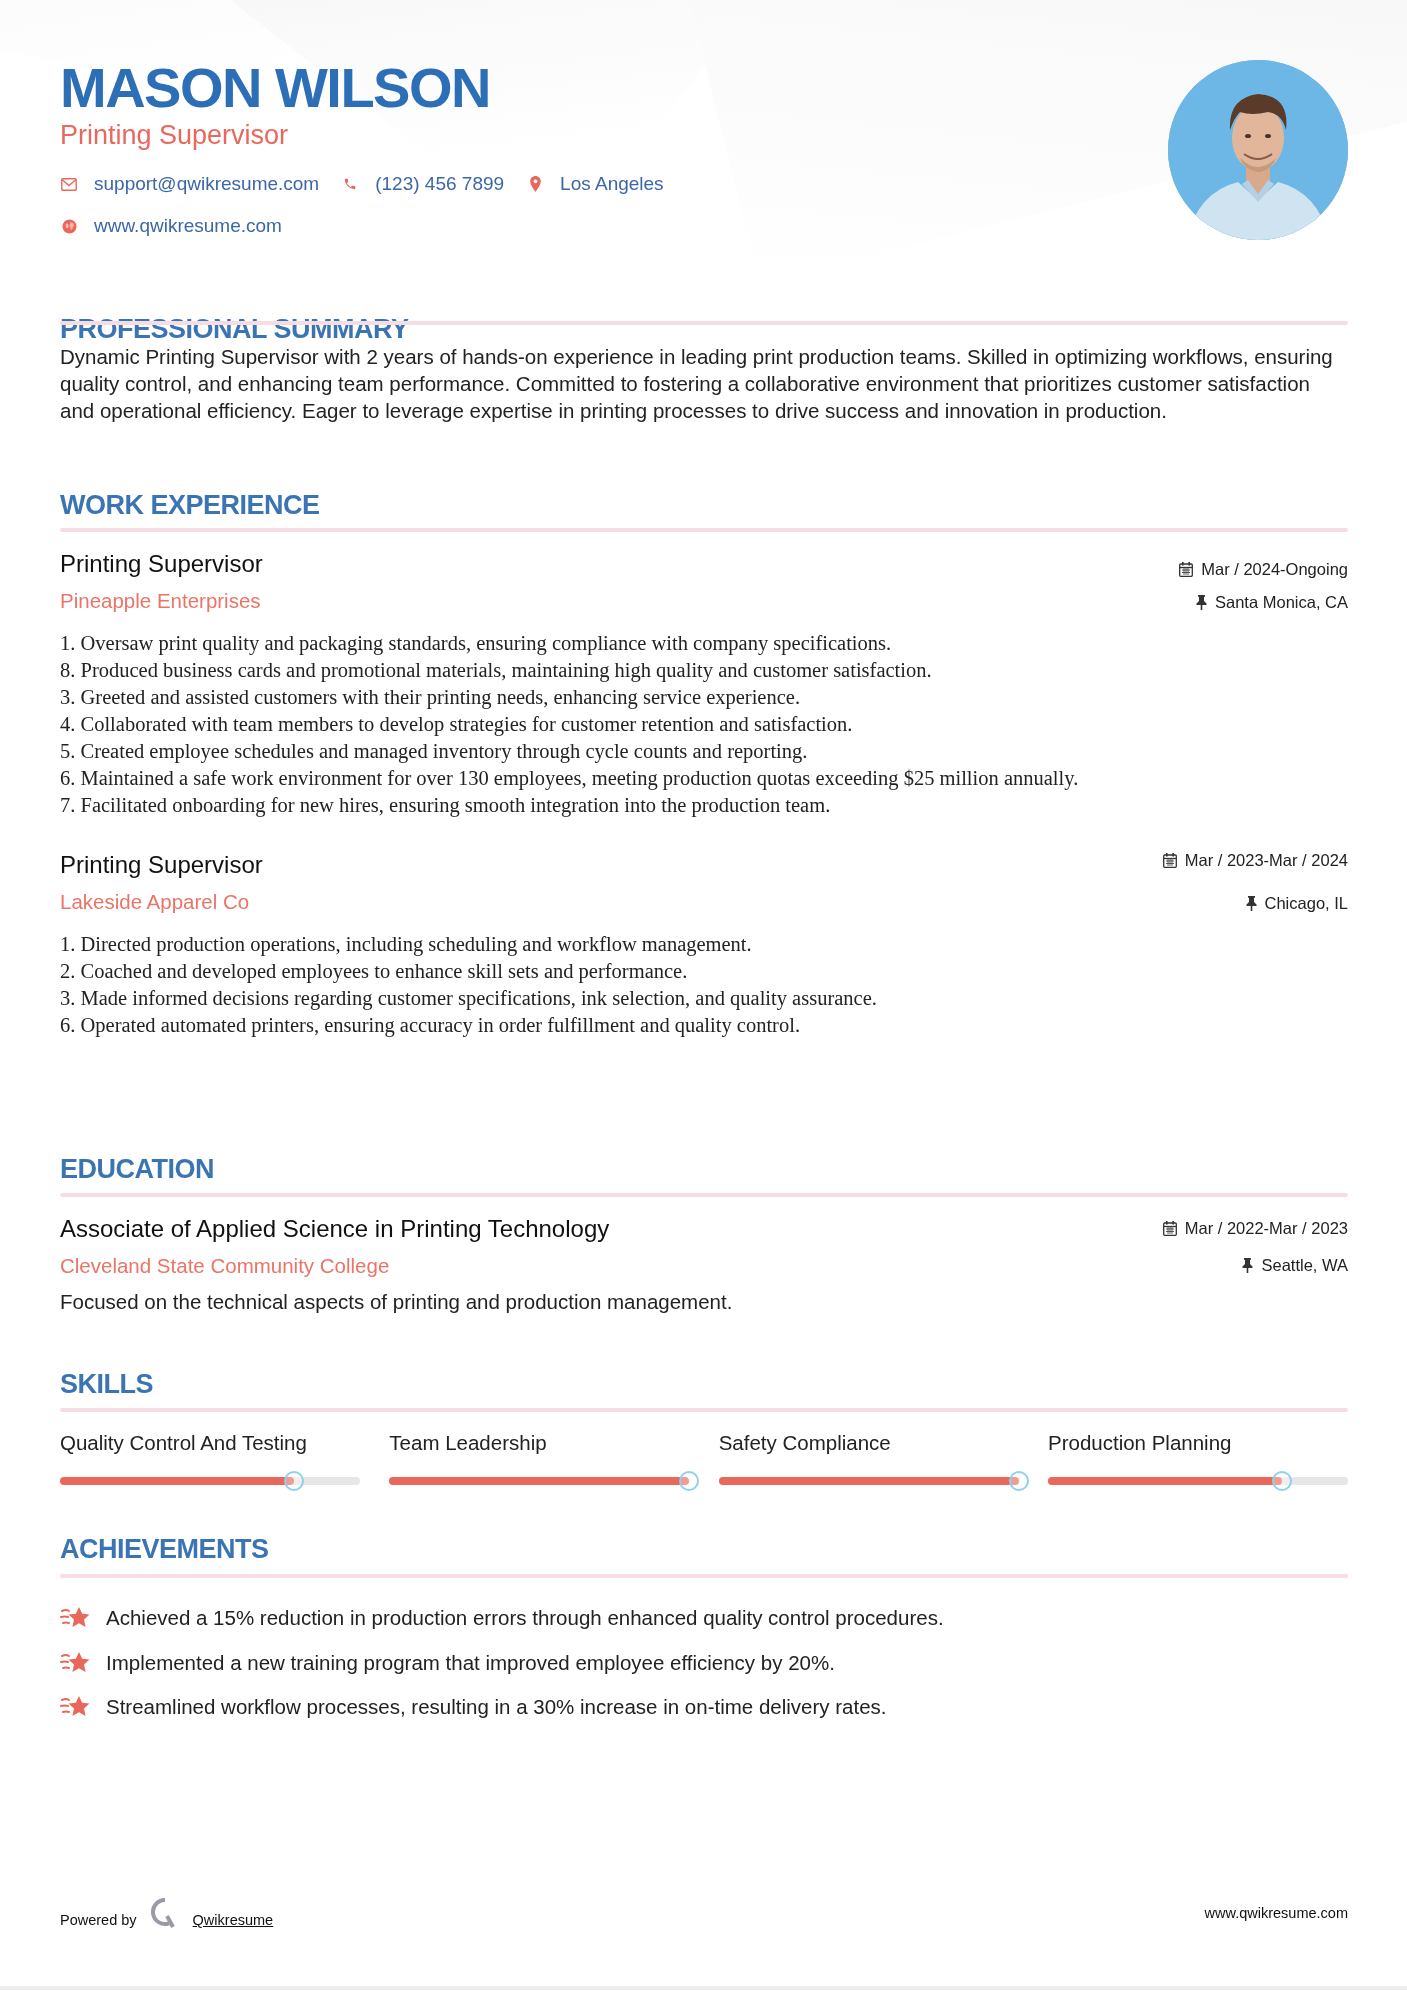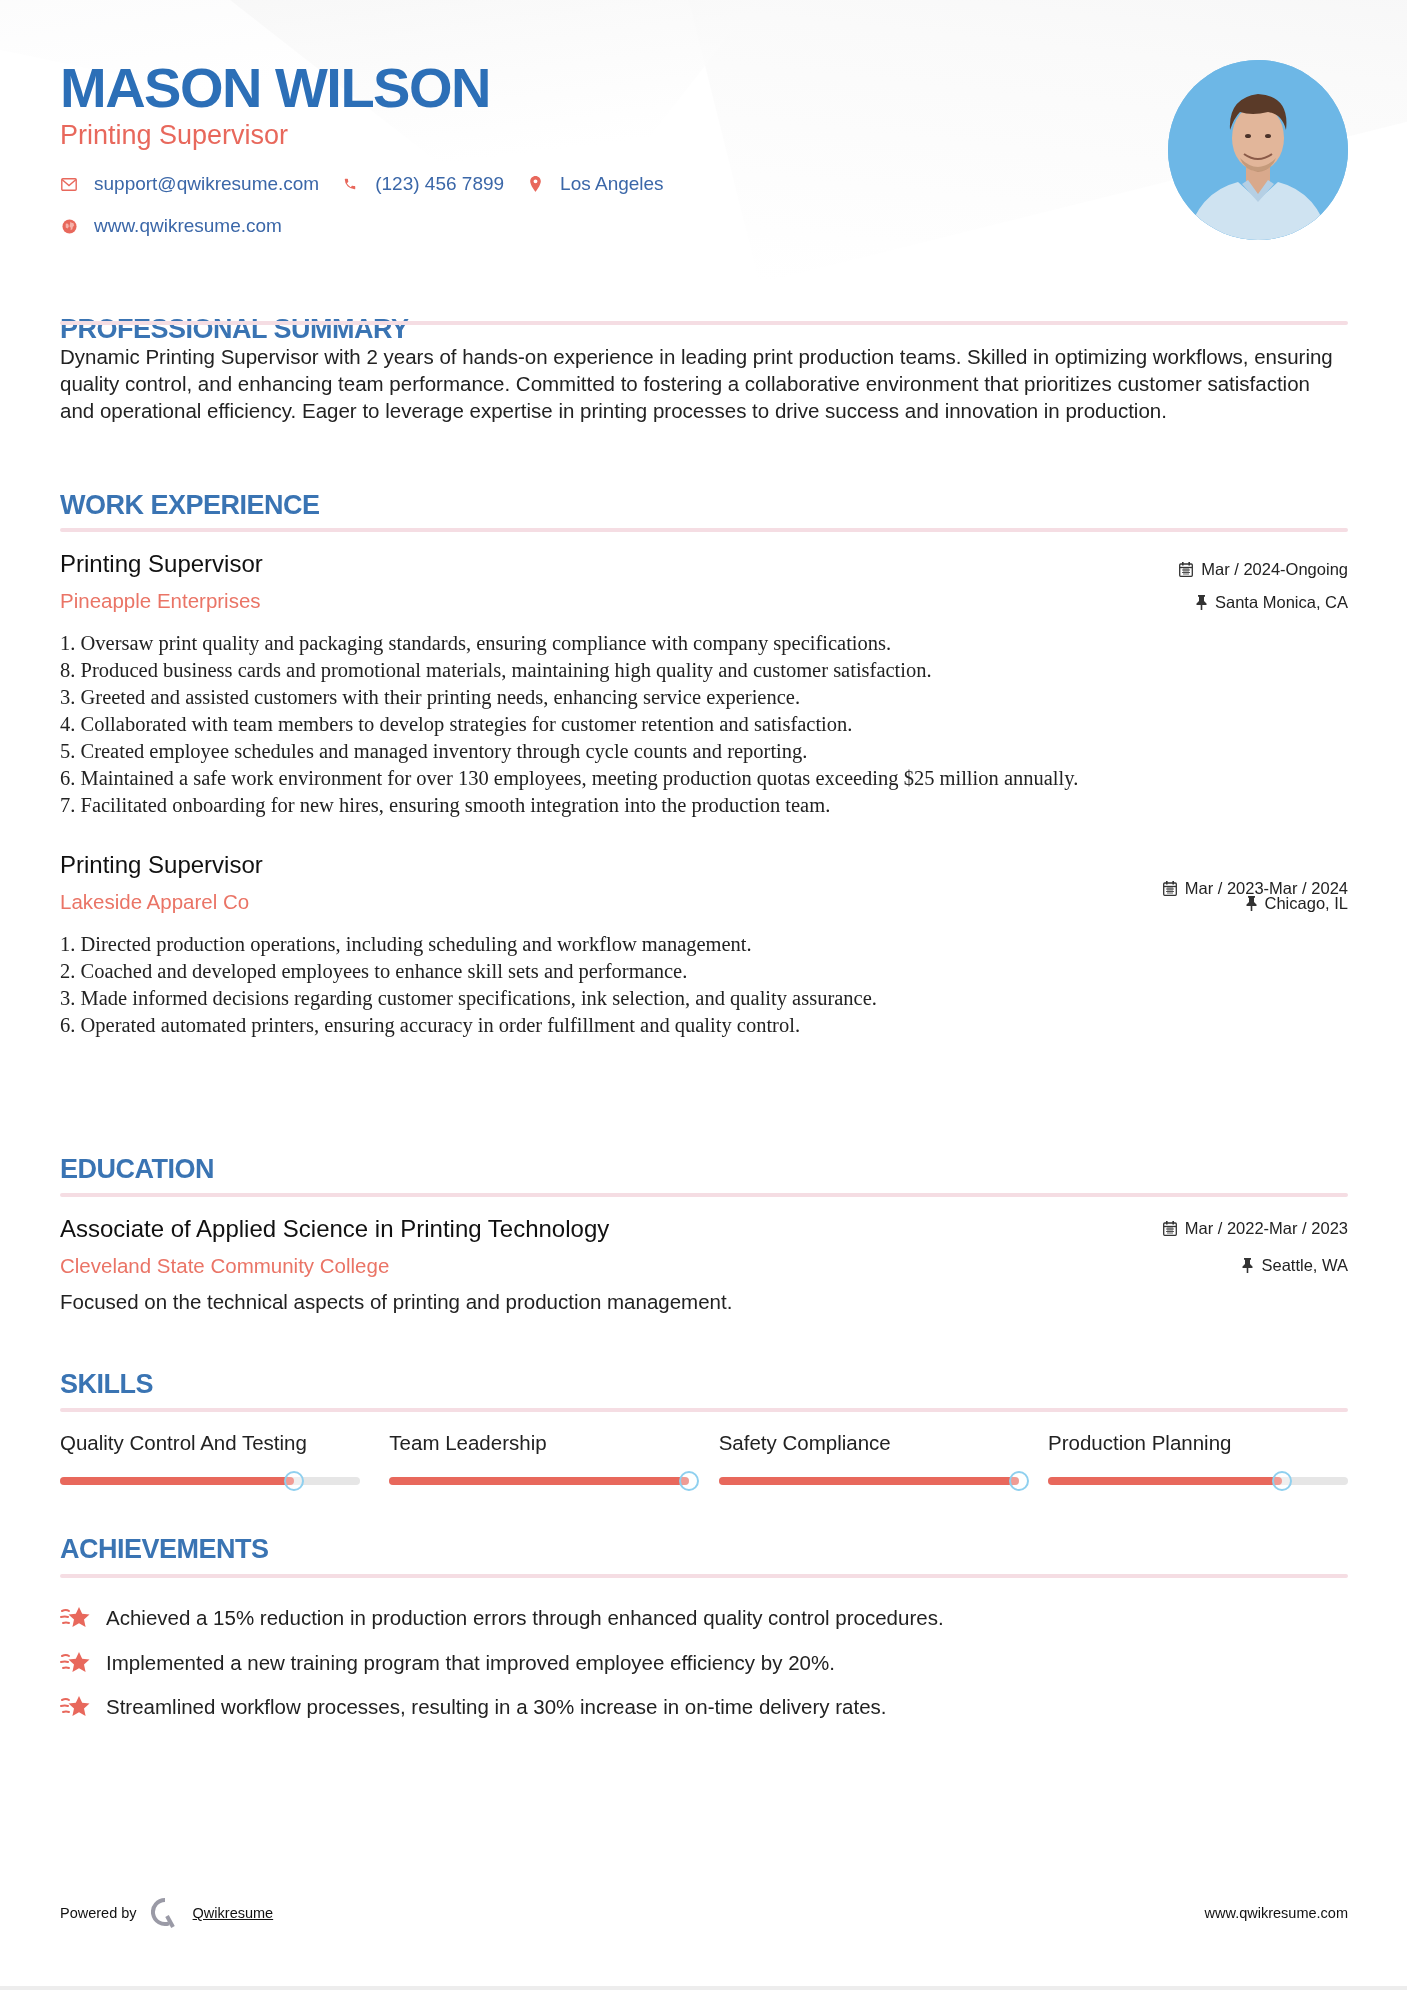--- a/index.html
+++ b/index.html
@@ -44,21 +44,21 @@
   .skill-label { font-size: 20.5px; color: #222; line-height: 26px; height: 26px; white-space: nowrap; }
   .skill-bar { position: relative; margin-top: 21px; width: 300px; height: 8px; background: #e6e6e6; border-radius: 4px; }
   .skill-fill { position: absolute; left: 0; top: 0; height: 8px; background: #e8685c; border-radius: 4px; }
   .skill-knob { position: absolute; top: -6px; width: 20px; height: 20px; border: 2.5px solid #8fd0ef; border-radius: 50%; background: rgba(255,255,255,0.35); transform: translateX(-10px); }
 
   .ach-list { position: absolute; left: 0; top: 1596px; width: 1288px; }
   .ach-item { display: flex; align-items: center; height: 44.5px; font-size: 20.5px; color: #222; white-space: nowrap; }
   .ach-item .ic { width: 32px; height: 28px; margin-right: 14px; display: inline-flex; }
 
   .footer { position: absolute; left: 0; top: 1898px; width: 1288px; display: flex; justify-content: space-between; align-items: center; font-size: 14.5px; color: #111; }
-  .footer-left { display: flex; align-items: center; }
+  .footer-left { display: flex; align-items: flex-end; }
   .footer-left .q { margin: 0 14px 0 14px; display: inline-flex; }
   .footer-left .brand { text-decoration: underline; color: #111; }
 
   .bottom-line { position: absolute; left: 0; top: 1986px; width: 1407px; height: 4px; background: #ededed; }
 </style>
 </head>
 <body>
 
 <div class="bg-shapes">
   <div class="s1"></div>
@@ -158,21 +158,21 @@
     <li>1. Oversaw print quality and packaging standards, ensuring compliance with company specifications.</li>
     <li>8. Produced business cards and promotional materials, maintaining high quality and customer satisfaction.</li>
     <li>3. Greeted and assisted customers with their printing needs, enhancing service experience.</li>
     <li>4. Collaborated with team members to develop strategies for customer retention and satisfaction.</li>
     <li>5. Created employee schedules and managed inventory through cycle counts and reporting.</li>
     <li>6. Maintained a safe work environment for over 130 employees, meeting production quotas exceeding $25 million annually.</li>
     <li>7. Facilitated onboarding for new hires, ensuring smooth integration into the production team.</li>
   </ul>
 
   <div class="job-title" style="top:851px;">Printing Supervisor</div>
-  <div class="meta" style="top:877px;">
+  <div class="meta" style="top:849px;">
     <span class="ic">
       <svg width="14" height="15" viewBox="0 0 14 15">
           <rect x="0.7" y="2" width="12.6" height="12.3" rx="1" fill="none" stroke="#333" stroke-width="1.3"></rect>
           <rect x="3" y="0" width="1.6" height="3.5" fill="#333"></rect>
           <rect x="9.4" y="0" width="1.6" height="3.5" fill="#333"></rect>
           <line x1="1" y1="5.5" x2="13" y2="5.5" stroke="#333" stroke-width="1.3"></line>
           <path d="M3 8h8M3 10.5h8M5 6v7M7 6v7M9 6v7" stroke="#333" stroke-width=".8"></path>
         </svg>
     </span>
     <span>Mar / 2023-Mar / 2024</span>

